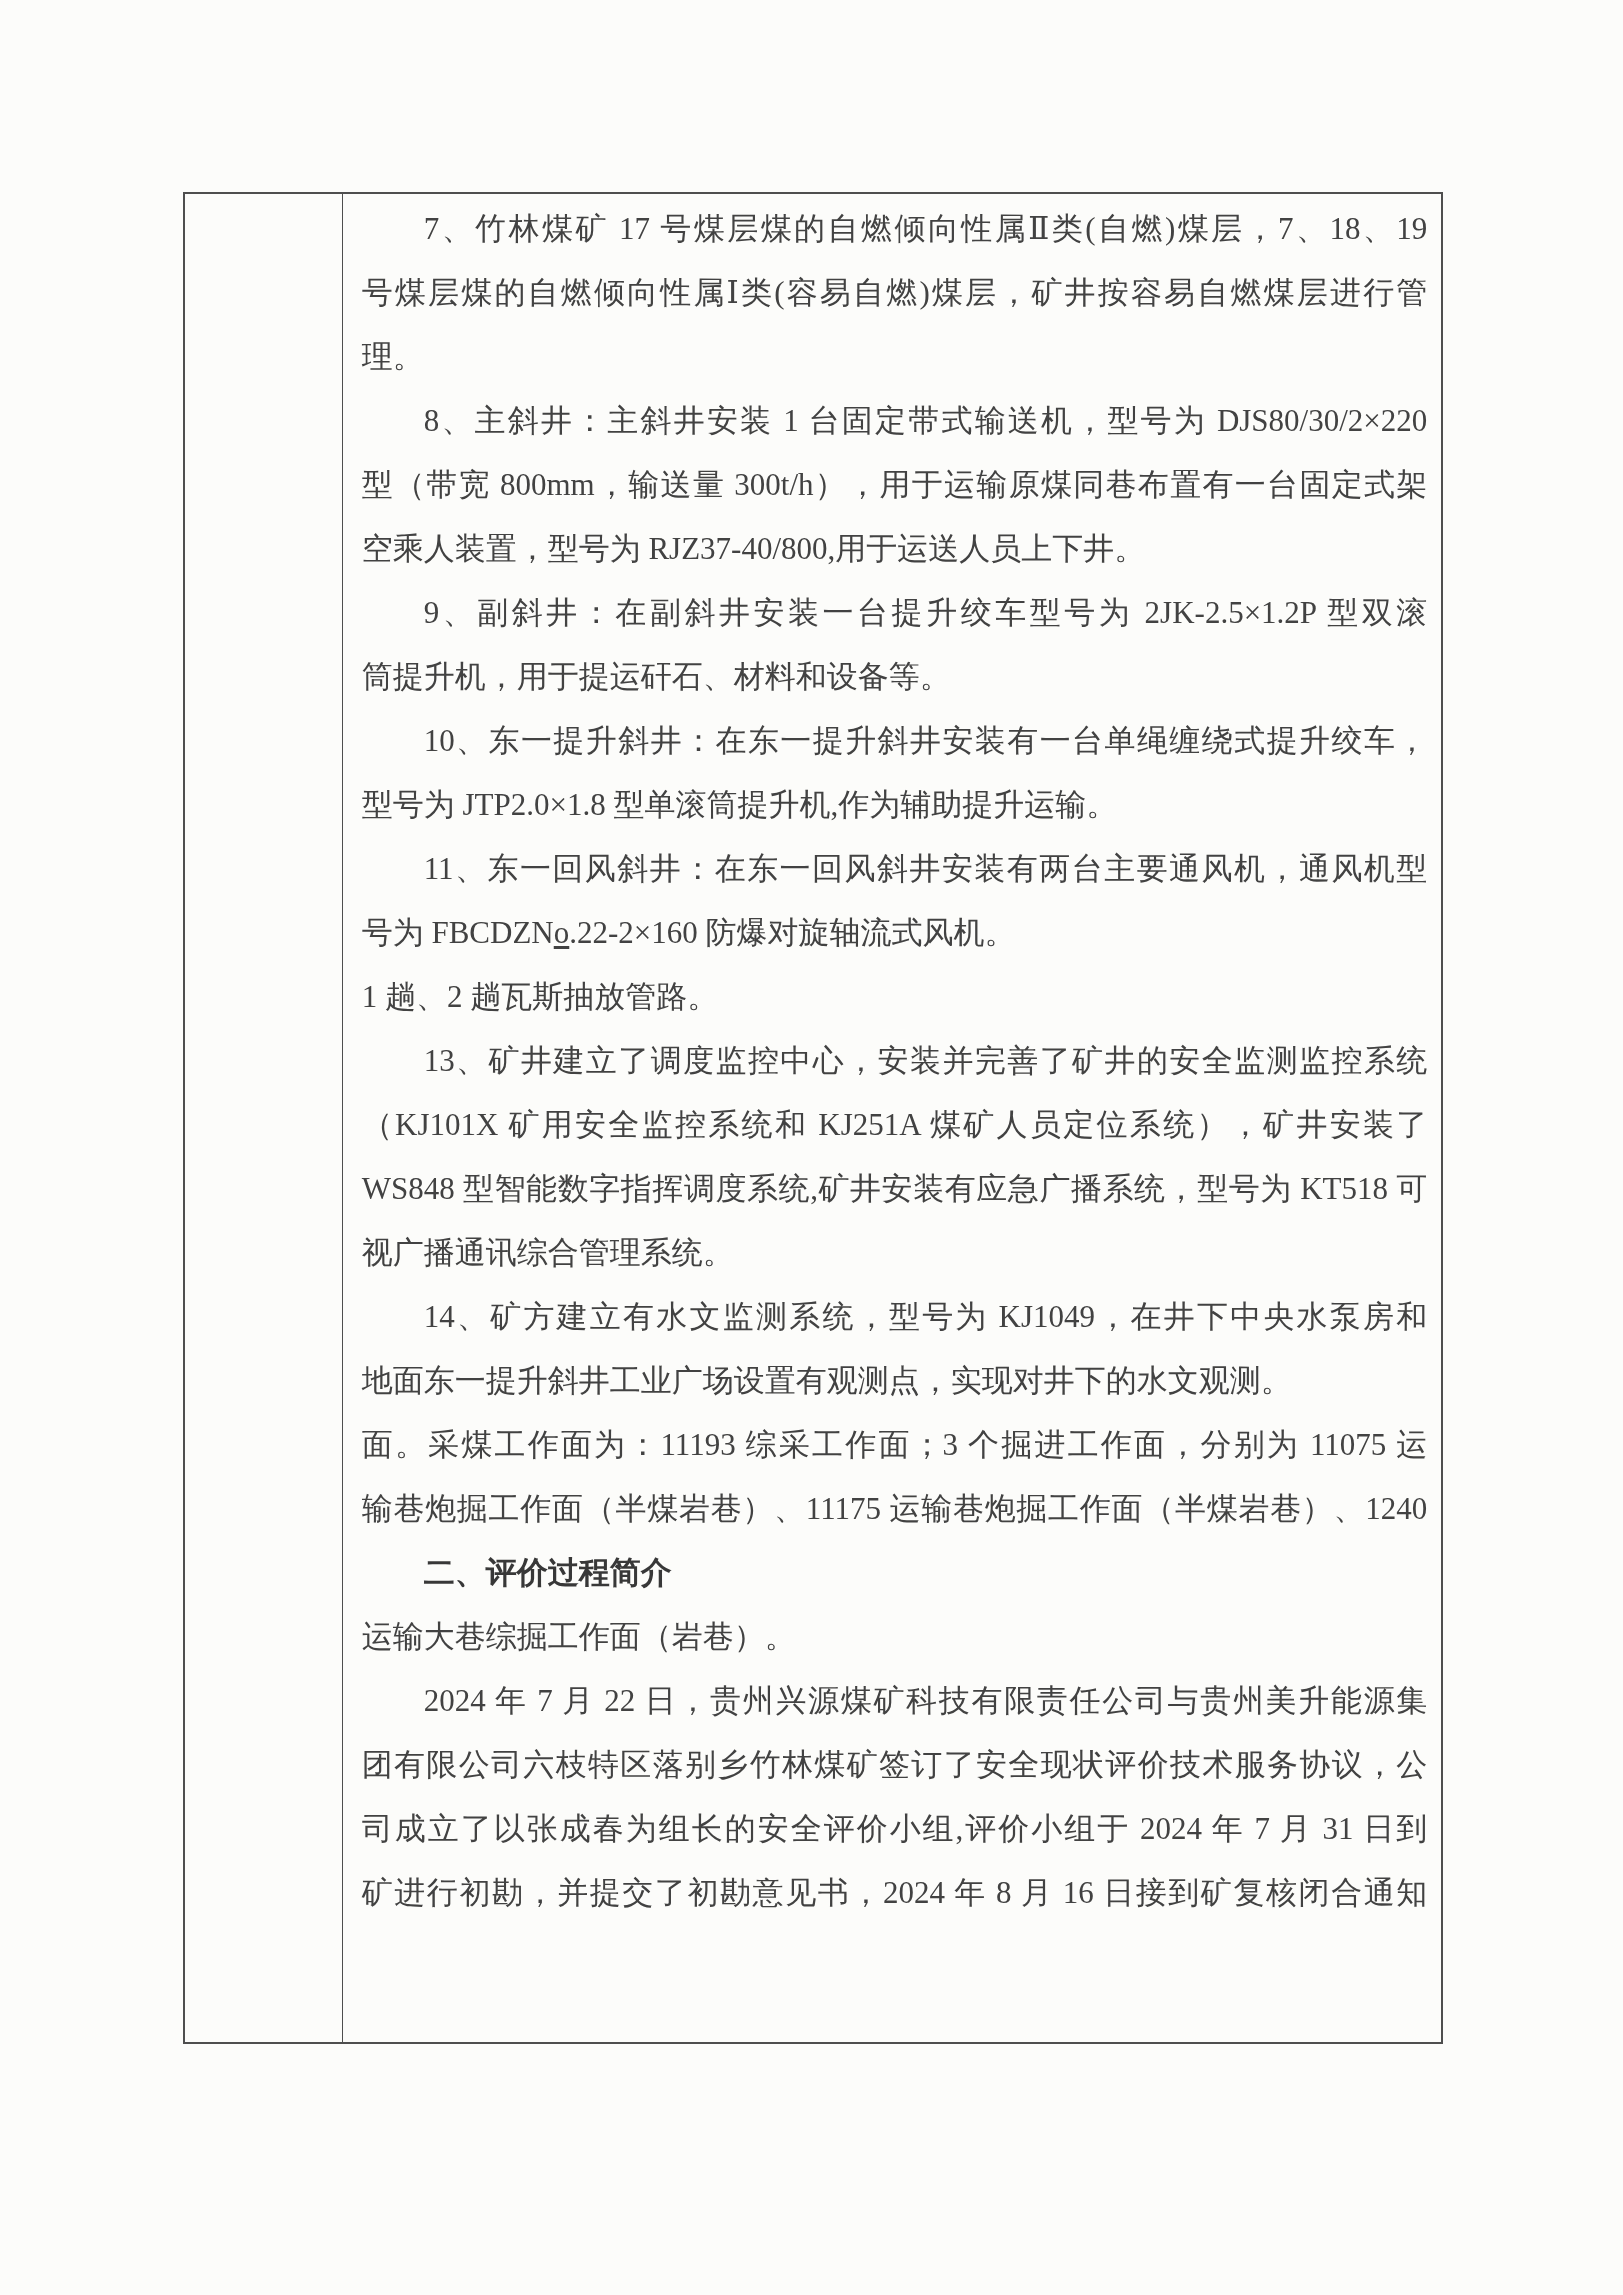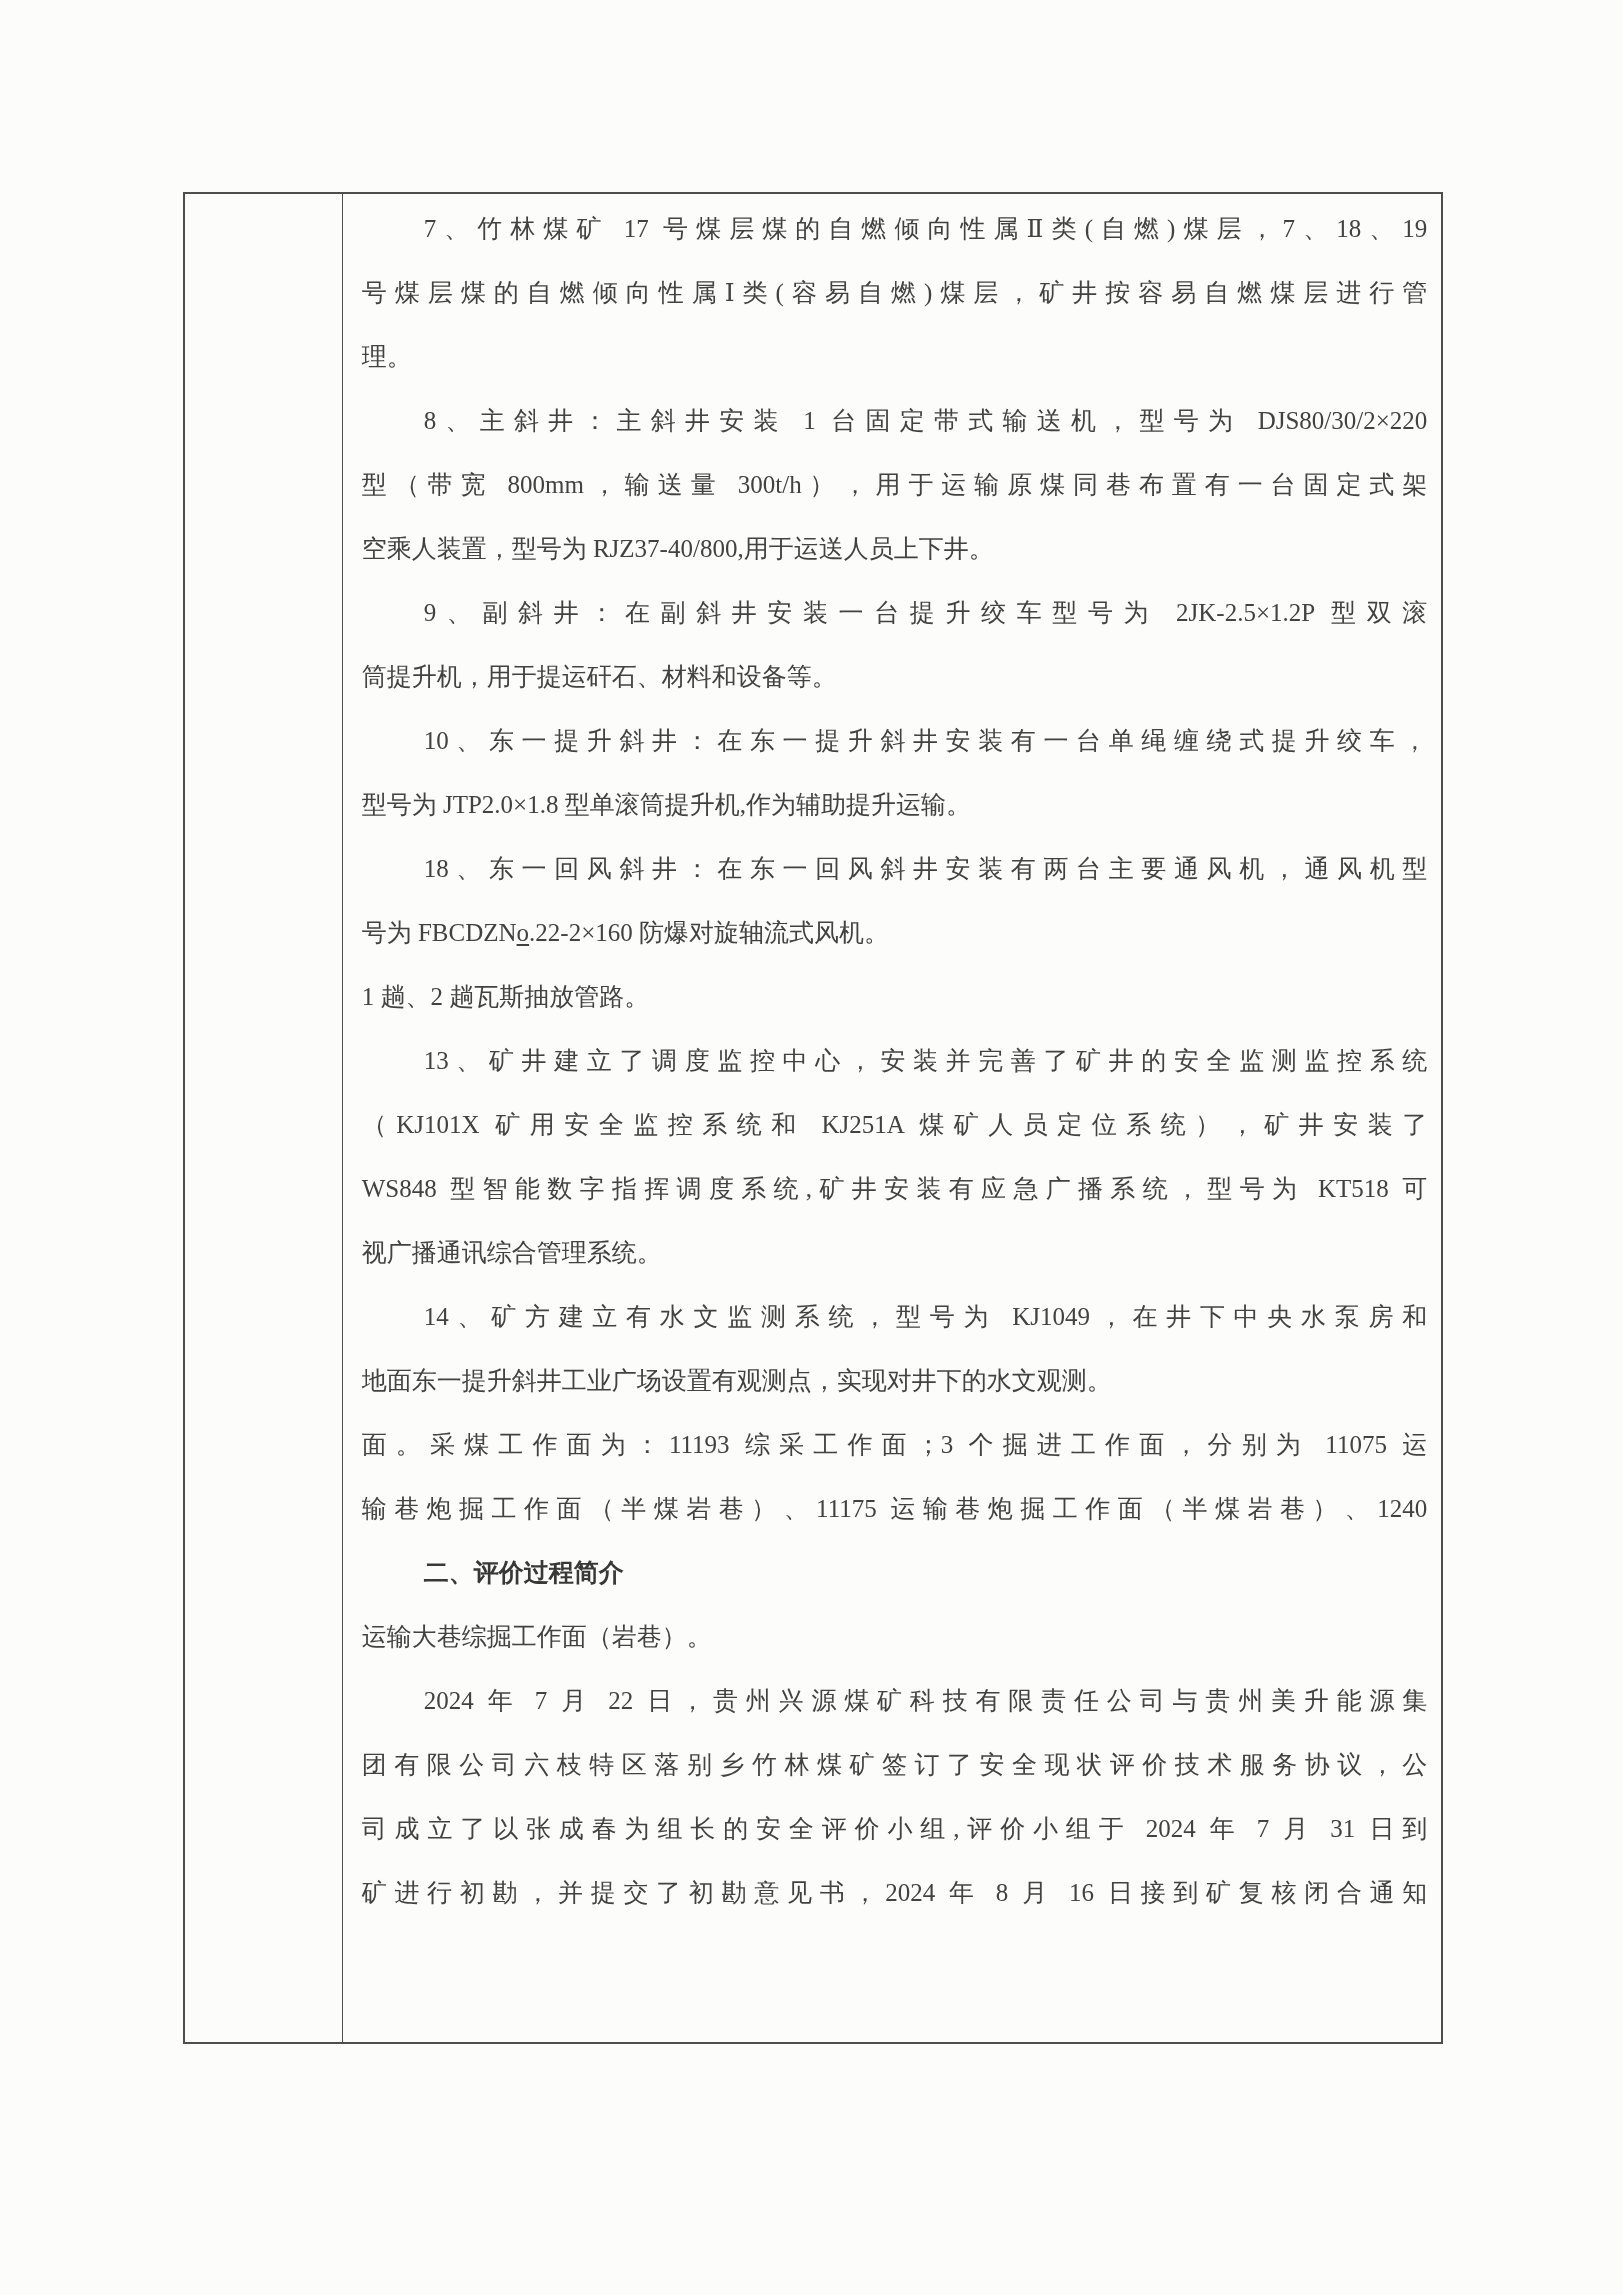--- a/index.html
+++ b/index.html
@@ -29,21 +29,21 @@
     border-right: 1.5px solid #4e4e4e;
     flex: none;
   }
   .cell-main {
     flex: 1;
     box-sizing: border-box;
     padding: 2.9px 13.7px 0 18.7px;
     overflow: hidden;
   }
   .line {
-    font-size: 25px;
+    font-size: 31px;
     line-height: 64px;
     color: #424242;
     text-align: left;
     white-space: normal;
   }
   .j {
     text-align: justify;
     text-align-last: justify;
     text-justify: inter-ideograph;
   }
@@ -61,21 +61,21 @@
       <div class="line j ind">7、竹林煤矿 17 号煤层煤的自燃倾向性属Ⅱ类(自燃)煤层，7、18、19</div>
       <div class="line j">号煤层煤的自燃倾向性属Ⅰ类(容易自燃)煤层，矿井按容易自燃煤层进行管</div>
       <div class="line">理。</div>
       <div class="line j ind">8、主斜井：主斜井安装 1 台固定带式输送机，型号为 DJS80/30/2×220</div>
       <div class="line j">型（带宽 800mm，输送量 300t/h），用于运输原煤同巷布置有一台固定式架</div>
       <div class="line">空乘人装置，型号为 RJZ37-40/800,用于运送人员上下井。</div>
       <div class="line j ind">9、副斜井：在副斜井安装一台提升绞车型号为 2JK-2.5×1.2P 型双滚</div>
       <div class="line">筒提升机，用于提运矸石、材料和设备等。</div>
       <div class="line j ind">10、东一提升斜井：在东一提升斜井安装有一台单绳缠绕式提升绞车，</div>
       <div class="line">型号为 JTP2.0×1.8 型单滚筒提升机,作为辅助提升运输。</div>
-      <div class="line j ind">18、东一回风斜井：在东一回风斜井安装有两台主要通风机，通风机型</div>
+      <div class="line j ind">11、东一回风斜井：在东一回风斜井安装有两台主要通风机，通风机型</div>
       <div class="line"><span>号为 FBCDZN</span><span class="uo">o</span><span>.22-2×160 防爆对旋轴流式风机。</span></div>
       <div class="line">1 趟、2 趟瓦斯抽放管路。</div>
       <div class="line j ind">13、矿井建立了调度监控中心，安装并完善了矿井的安全监测监控系统</div>
       <div class="line j">（KJ101X 矿用安全监控系统和 KJ251A 煤矿人员定位系统），矿井安装了</div>
       <div class="line j">WS848 型智能数字指挥调度系统,矿井安装有应急广播系统，型号为 KT518 可</div>
       <div class="line">视广播通讯综合管理系统。</div>
       <div class="line j ind">14、矿方建立有水文监测系统，型号为 KJ1049，在井下中央水泵房和</div>
       <div class="line">地面东一提升斜井工业广场设置有观测点，实现对井下的水文观测。</div>
       <div class="line j">面。采煤工作面为：11193 综采工作面；3 个掘进工作面，分别为 11075 运</div>
       <div class="line j">输巷炮掘工作面（半煤岩巷）、11175 运输巷炮掘工作面（半煤岩巷）、1240</div>

